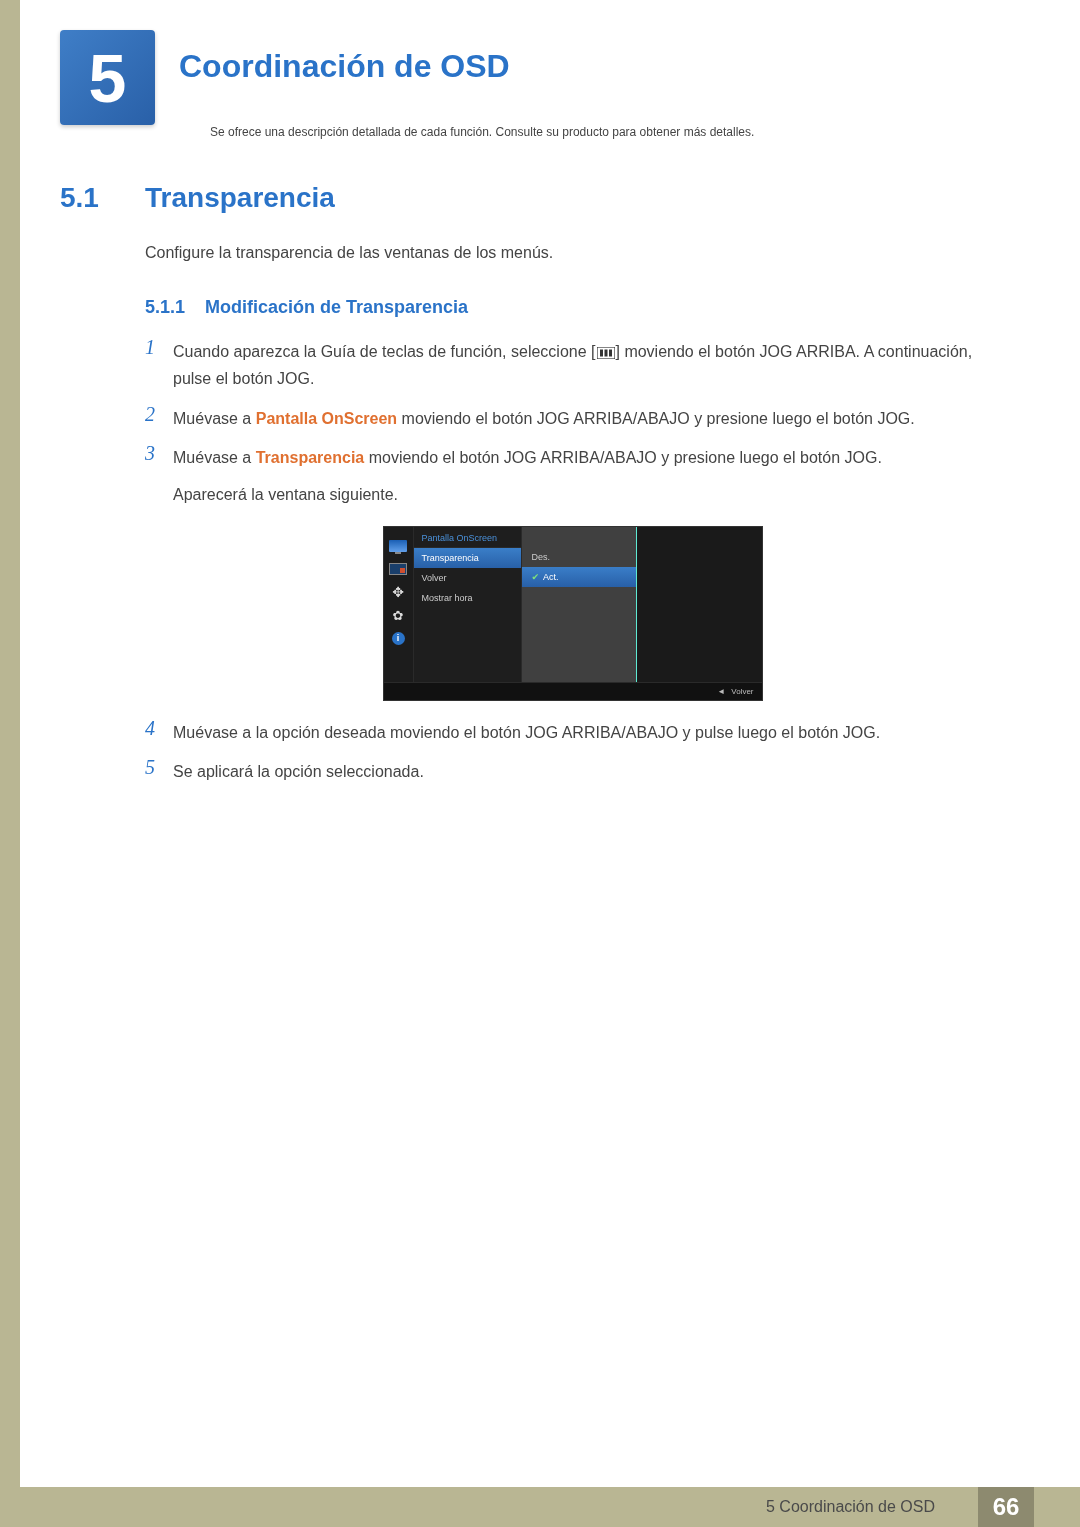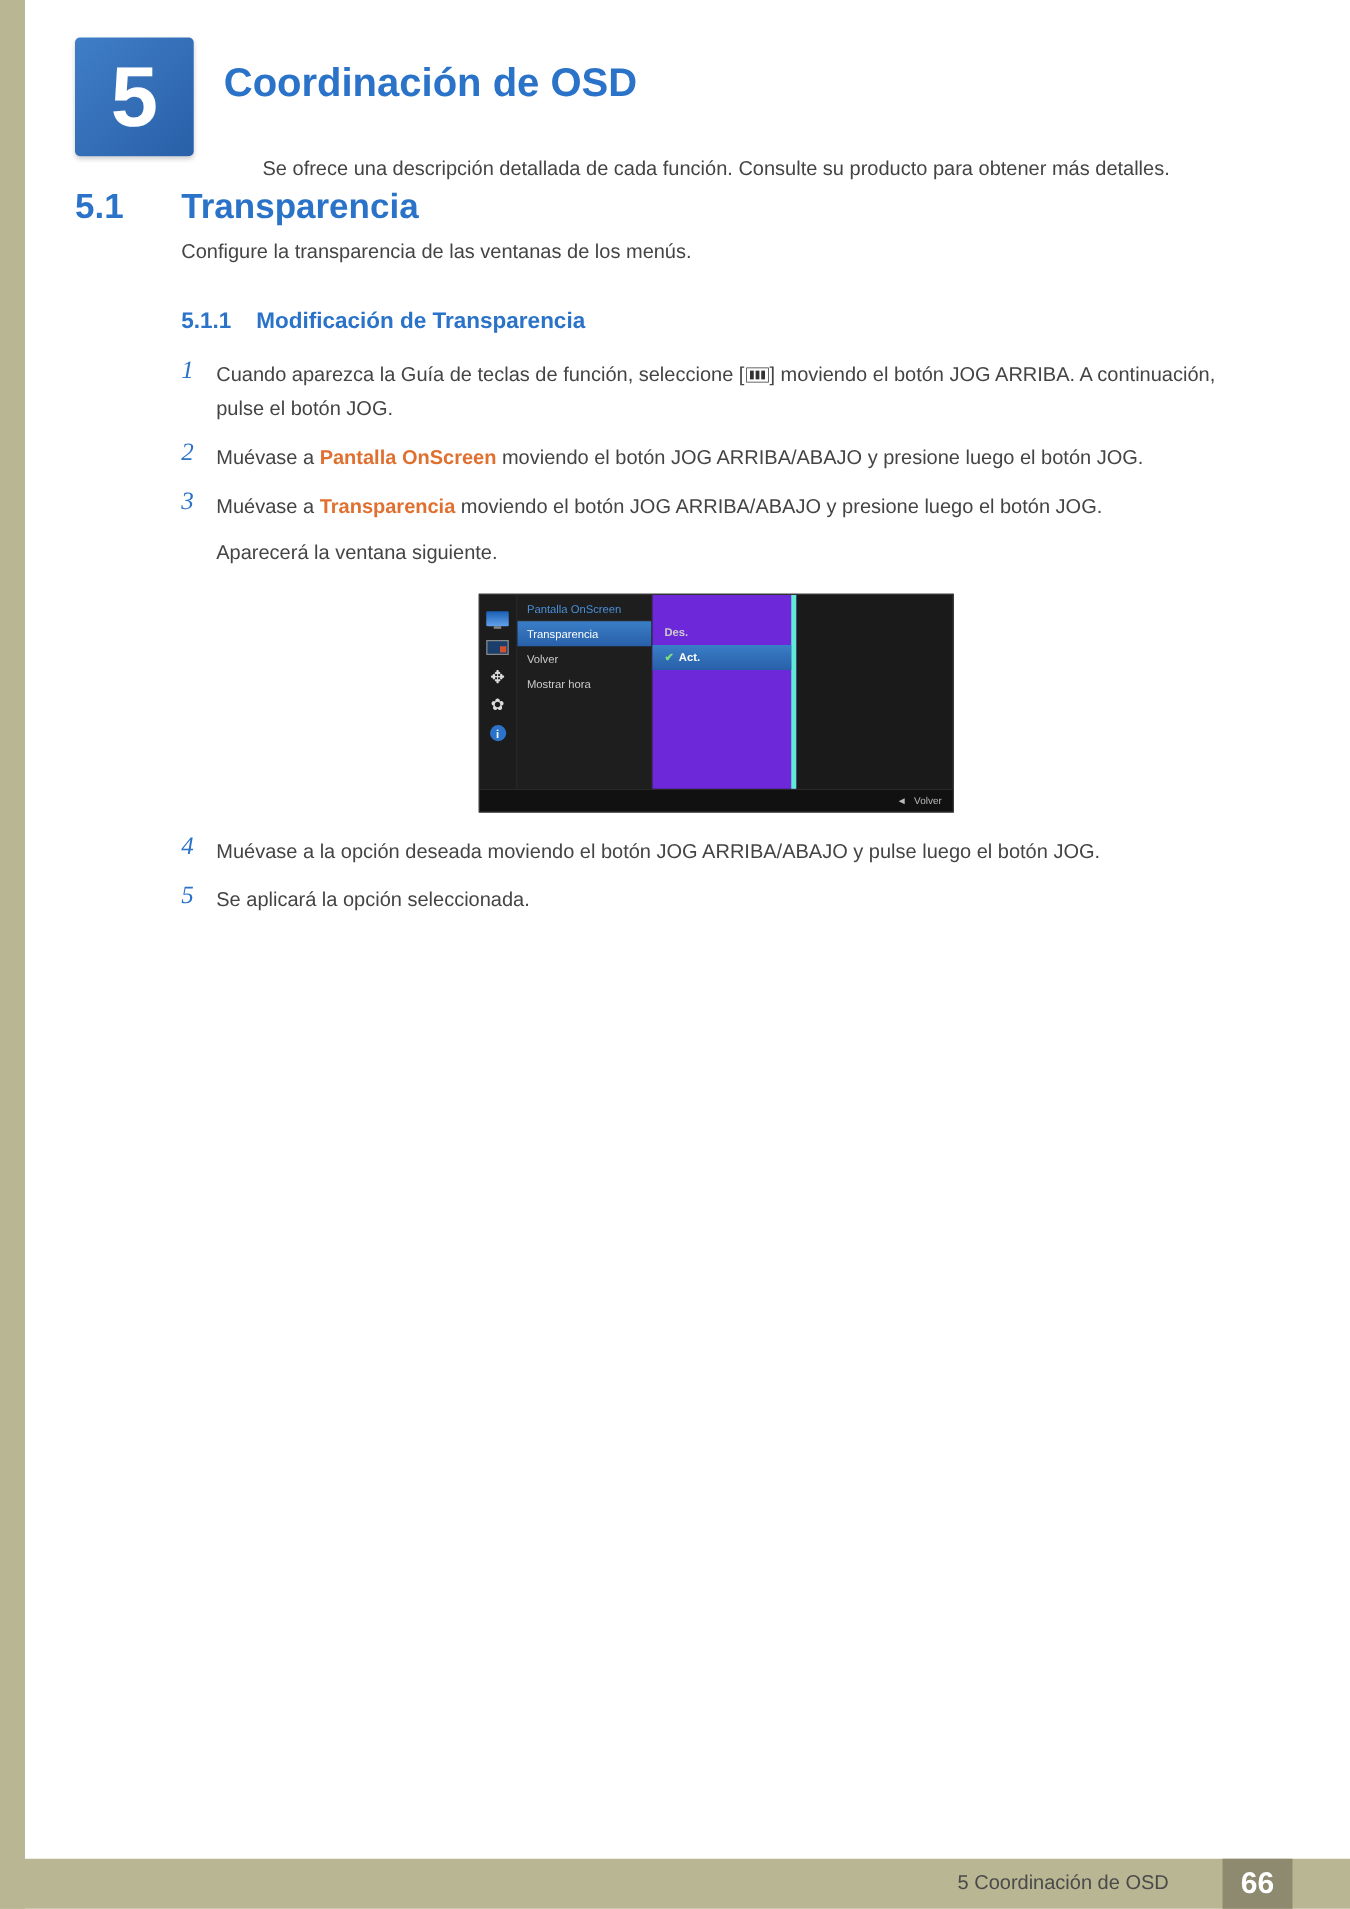--- a/index.html
+++ b/index.html
@@ -46,29 +46,30 @@
       box-shadow: 0 2px 4px rgba(0,0,0,0.2);
     }
     .chapter-title {
       color: #2a73c8;
       font-size: 32px;
       font-weight: bold;
       margin-top: 18px;
     }
     .chapter-subtitle {
       color: #444;
-      font-size: 16px;
+      font-size: 12px;
       line-height: 1.6;
       margin-left: 120px;
       margin-top: -10px;
+      margin-bottom: 40px;
     }
     .section-header {
       display: flex;
       align-items: baseline;
-      margin-bottom: 12px;
+      margin-bottom: 30px;
     }
     .section-number {
       color: #2a73c8;
       font-size: 28px;
       font-weight: bold;
       width: 85px;
       margin-left: -30px;
     }
     .section-title {
       color: #2a73c8;
@@ -191,23 +192,22 @@
       color: #ccc;
       font-size: 9px;
     }
     .osd-menu-item.selected {
       background: linear-gradient(#3a7ec8, #2860a8);
       color: #fff;
     }
 
     .osd-valuecol {
       width: 115px;
-      background: #6d28d9;
-      border-right: 4px solid #5eead4;
-      font-weight: bold;
+      background: #404040;
+      border-right: 1px solid #5eead4;
     }
     .osd-val-spacer { height: 20px; }
     .osd-val-item {
       padding: 5px 10px;
       color: #ccc;
       font-size: 9px;
     }
     .osd-val-item.selected {
       background: linear-gradient(#3a7ec8, #2860a8);
       color: #fff;

